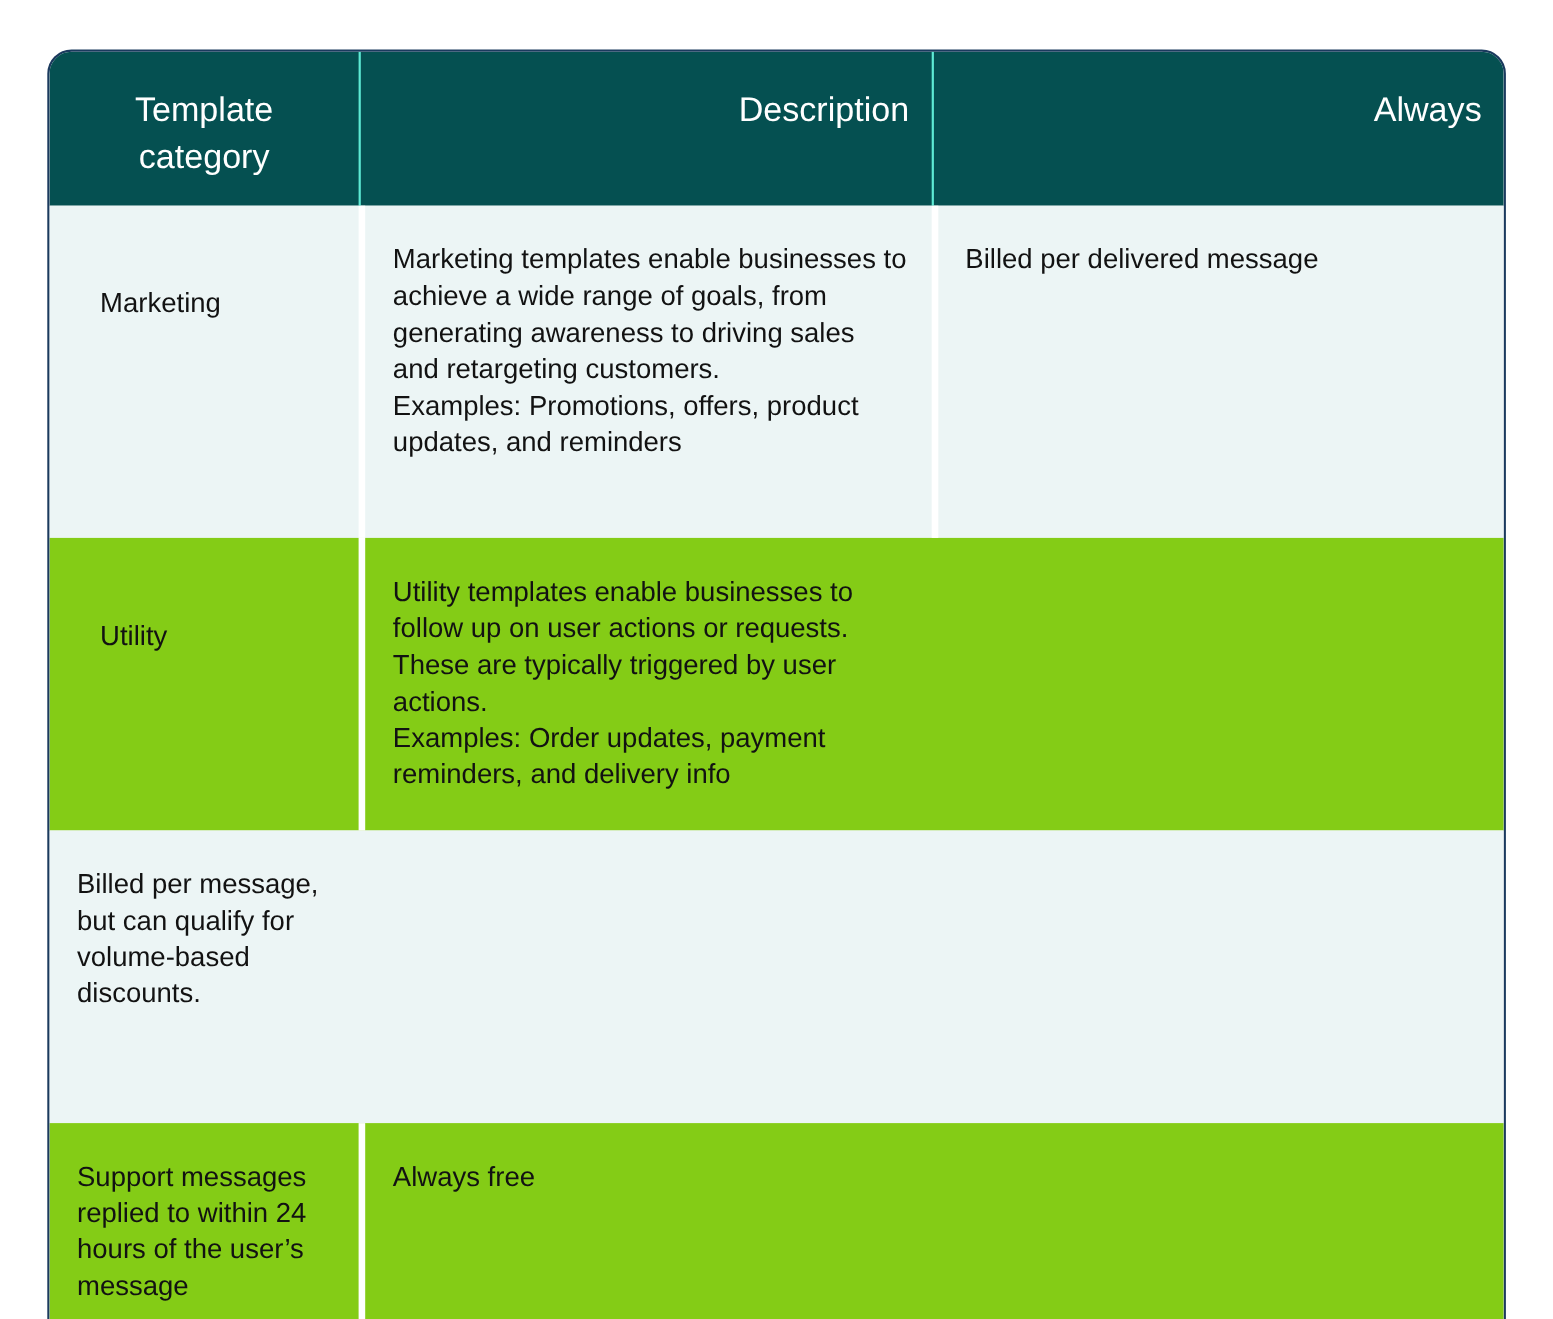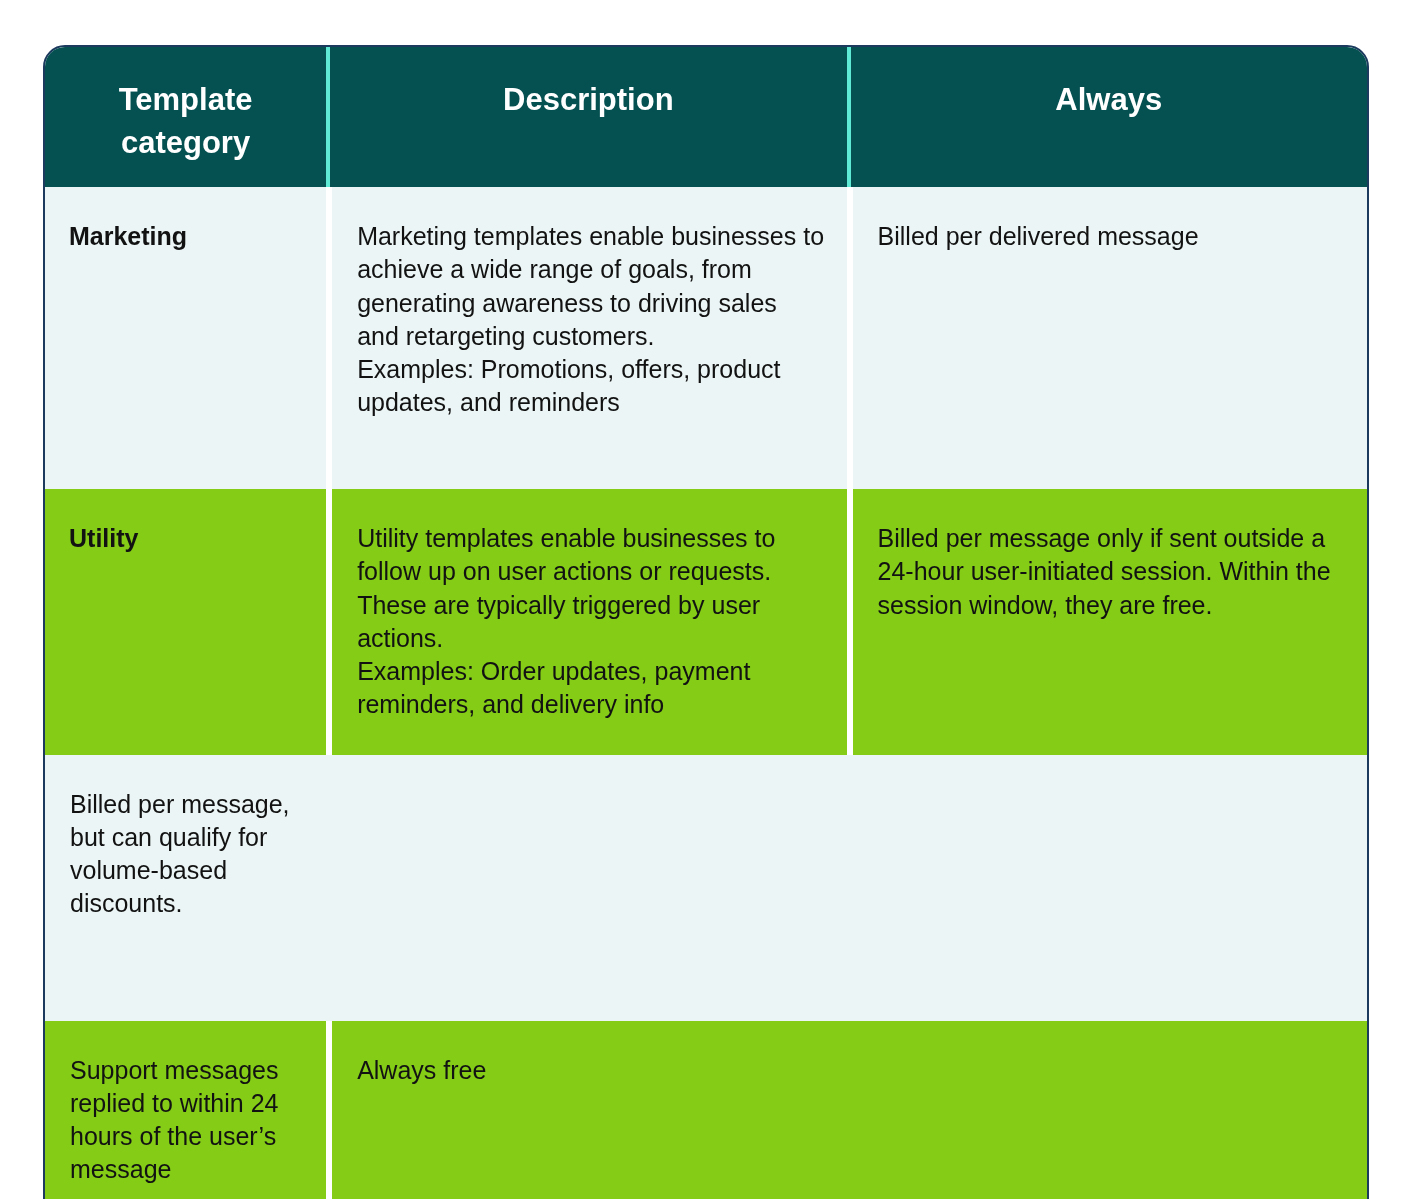--- a/index.html
+++ b/index.html
@@ -32,43 +32,44 @@
     grid-template-columns: 282fr 522fr 522fr;
   }
   
   .header {
     background: var(--header-bg, #055051);
     color: var(--header-text, #ffffff);
     min-height: 140px;
   }
   .hcell {
     display: flex;
-    justify-content: center;
+    justify-content: flex-end;
     align-items: flex-start;
     text-align: center;
     padding: 32px 20px 20px;
     font-size: 31px;
-    font-weight: 700;
+    font-weight: 400;
     line-height: 1.38;
   }
-  .hcell + .hcell { border-left: 4px solid #5eead4; }
+  .hcell + .hcell { border-left: 2px solid #5eead4; }
   
   .row { background: #84cc16; }
   .row.tinted { background: var(--row-tint, #ecf5f5); }
   .cell {
     padding: 33px 22px 33px 25px;
     font-size: 25px;
     line-height: 1.33;
     color: var(--body-text, #121212);
     white-space: pre-line;
   }
   .cell + .cell { border-left: 6px solid #ffffff; }
   .cell.cat {
-    padding-left: 24px;
-    font-weight: bold;
+    padding-left: 46px;
+    font-weight: normal;
+    margin-top: 40px;
   }
   .row-marketing { min-height: 302px; }
   .row-utility { min-height: 264px; }
   .row-authentication { min-height: 266px; }
   .row-service { min-height: 128px; }
 </style>
 </head>
 <body>
 
 <div class="table-wrap">
@@ -89,21 +90,20 @@
     <div class="cell cat">Marketing</div>
     <div class="cell desc">Marketing templates enable businesses to achieve a wide range of goals, from generating awareness to driving sales and retargeting customers.
 Examples: Promotions, offers, product updates, and reminders</div>
     <div class="cell price">Billed per delivered message</div>
   </div>
 
   <div class="grid-row row row-utility">
     <div class="cell cat">Utility</div>
     <div class="cell desc">Utility templates enable businesses to follow up on user actions or requests. These are typically triggered by user actions.
 Examples: Order updates, payment reminders, and delivery info</div>
-    <div class="cell price">Billed per message only if sent outside a 24-hour user-initiated session. Within the session window, they are free.</div>
   </div>
 
   <div class="grid-row row tinted row-authentication">
     <div class="cell price">Billed per message, but can qualify for volume-based discounts.</div>
   </div>
 
   <div class="grid-row row row-service">
     <div class="cell desc">Support messages replied to within 24 hours of the user’s message</div>
     <div class="cell price">Always free</div>
   </div>

